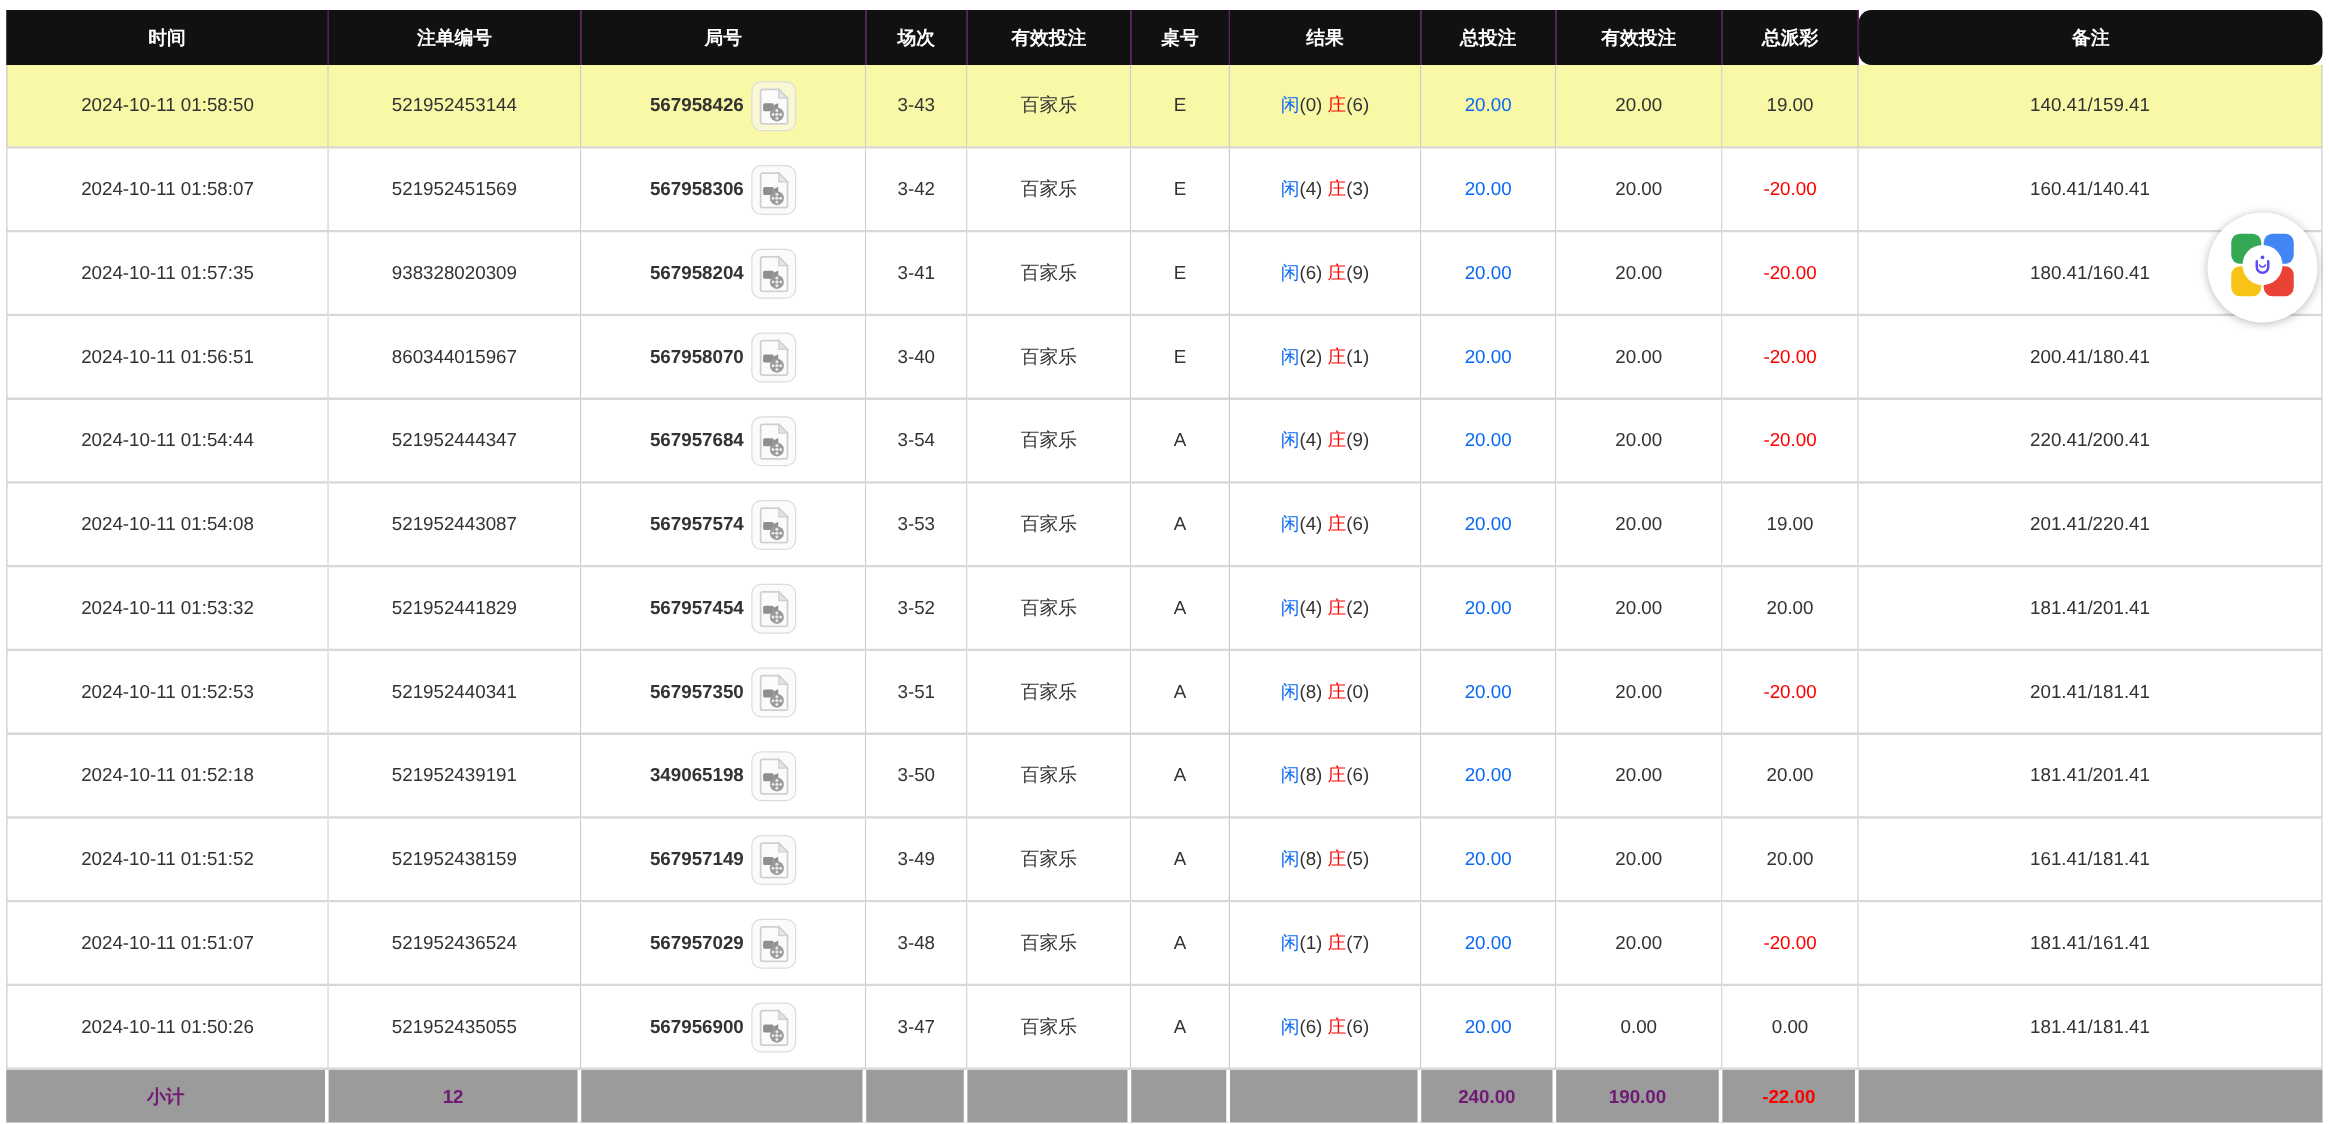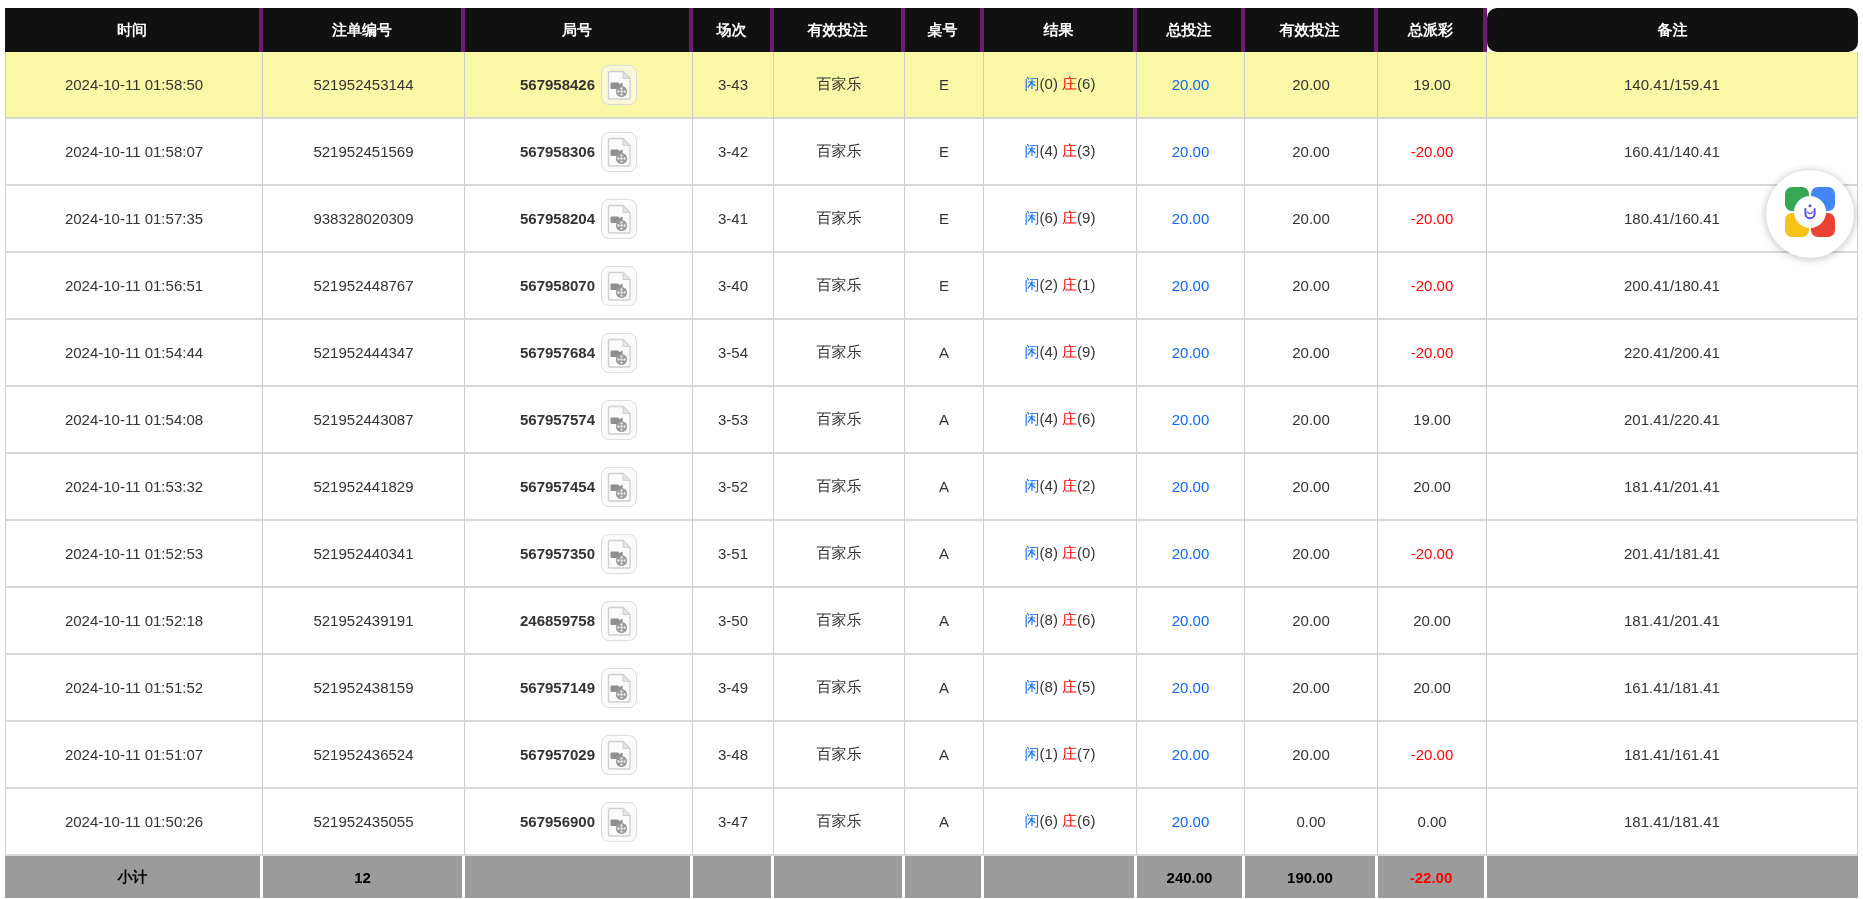--- a/index.html
+++ b/index.html
@@ -22,21 +22,21 @@
   }
   .table-wrap{position:absolute;left:5px;top:8px;width:1853px;}
   table{border-collapse:separate;border-spacing:0;table-layout:fixed;width:1853px;}
   col.c-time{width:258px;} col.c-betid{width:202px;} col.c-round{width:228px;}
   col.c-session{width:81px;} col.c-game{width:131px;} col.c-tableno{width:79px;}
   col.c-result{width:153px;} col.c-totalbet{width:108px;} col.c-validbet{width:133px;}
   col.c-payout{width:109px;} col.c-remark{width:371px;}
   thead th{
     background:var(--header-bg);color:#fff;font-weight:bold;font-size:15px;
     height:44px;text-align:center;vertical-align:middle;
-    border-right:4px solid #701a75;padding:0;
+    border-right:1px solid #701a75;padding:0;
   }
   thead th:last-child{border-right:none;border-radius:10px;}
   tbody td{
     background:#ffffff;height:67px;text-align:center;vertical-align:middle;
     font-size:15px;color:var(--text);
     border-right:1px solid var(--grid);
     border-bottom:2px solid var(--row-sep);
     padding:0 4px;overflow:hidden;white-space:nowrap;
   }
   tbody tr td:first-child{border-left:1px solid var(--grid);}
@@ -45,21 +45,21 @@
   .neg{color:var(--accent-red) !important;}
   .res-p{color:var(--accent-blue);}
   .res-b{color:var(--accent-red);}
   .round-cell{display:flex;align-items:center;justify-content:center;gap:6px;font-weight:bold;}
   .video-btn{
     width:36px;height:40px;border:1px solid #dcdcdc;border-radius:8px;
     background:rgba(248,248,248,0.55);display:flex;align-items:center;justify-content:center;
     padding:0;cursor:pointer;
   }
   tfoot td{
-    background:var(--subtotal-bg);color:#000000;font-weight:bold;font-size:15px;
+    background:var(--subtotal-bg);color:#701a75;font-weight:bold;font-size:15px;
     height:42px;text-align:center;vertical-align:middle;
     border-right:3px solid #ffffff;padding:0;
   }
   tfoot td:last-child{border-right:none;}
   
   .float-btn{
     position:absolute;left:1766px;top:170px;width:88px;height:88px;border-radius:50%;
     background:#ffffff;box-shadow:0 1px 8px rgba(0,0,0,0.28);cursor:pointer;
   }
   .sq-grid{
@@ -203,21 +203,21 @@
       <span class="res-p">闲</span><span>(6)</span>
       <span class="res-b">庄</span><span>(9)</span>
     </td>
     <td class="blue">20.00</td>
     <td>20.00</td>
     <td class="neg">-20.00</td>
     <td>180.41/160.41</td>
   </tr>
         <tr>
     <td>2024-10-11 01:56:51</td>
-    <td>521952448767</td>
+    <td>860344015967</td>
     <td>
       <div class="round-cell">
         <span>567958070</span>
         <button class="video-btn">
           <svg width="26" height="30" viewBox="0 0 26 30">
             <path d="M4 1.5 h13 l7 7 v19 a1.5 1.5 0 0 1 -1.5 1.5 h-18.5 a1.5 1.5 0 0 1 -1.5 -1.5 v-24.5 a1.5 1.5 0 0 1 1.5 -1.5 z" fill="#fbfbfb" stroke="#cfcfcf" stroke-width="1.4"></path>
             <path d="M17 1.5 v7 h7 z" fill="#e4e4e4" stroke="#cfcfcf" stroke-width="1"></path>
             <rect x="4.5" y="12.5" width="8.5" height="6.5" rx="1.2" fill="#8f8f8f"></rect>
             <path d="M13 14.2 l3.6 -1.8 v6.4 l-3.6 -1.8 z" fill="#8f8f8f"></path>
             <circle cx="15.5" cy="21.5" r="5.6" fill="#9a9a9a"></circle>
@@ -376,21 +376,21 @@
     <td class="blue">20.00</td>
     <td>20.00</td>
     <td class="neg">-20.00</td>
     <td>201.41/181.41</td>
   </tr>
         <tr>
     <td>2024-10-11 01:52:18</td>
     <td>521952439191</td>
     <td>
       <div class="round-cell">
-        <span>246859758</span>
+        <span>349065198</span>
         <button class="video-btn">
           <svg width="26" height="30" viewBox="0 0 26 30">
             <path d="M4 1.5 h13 l7 7 v19 a1.5 1.5 0 0 1 -1.5 1.5 h-18.5 a1.5 1.5 0 0 1 -1.5 -1.5 v-24.5 a1.5 1.5 0 0 1 1.5 -1.5 z" fill="#fbfbfb" stroke="#cfcfcf" stroke-width="1.4"></path>
             <path d="M17 1.5 v7 h7 z" fill="#e4e4e4" stroke="#cfcfcf" stroke-width="1"></path>
             <rect x="4.5" y="12.5" width="8.5" height="6.5" rx="1.2" fill="#8f8f8f"></rect>
             <path d="M13 14.2 l3.6 -1.8 v6.4 l-3.6 -1.8 z" fill="#8f8f8f"></path>
             <circle cx="15.5" cy="21.5" r="5.6" fill="#9a9a9a"></circle>
             <circle cx="15.5" cy="21.5" r="1.3" fill="#e8e8e8"></circle>
             <circle cx="15.5" cy="18.4" r="1.2" fill="#e8e8e8"></circle>
             <circle cx="15.5" cy="24.6" r="1.2" fill="#e8e8e8"></circle>

